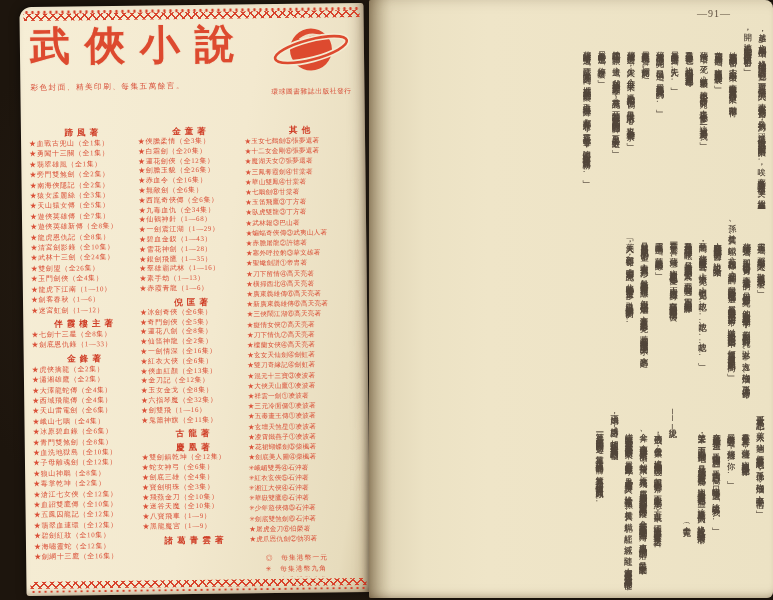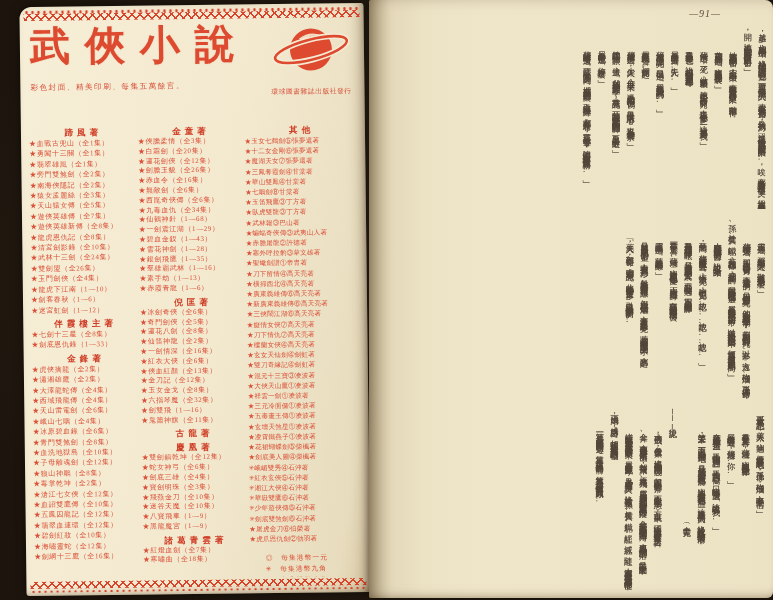--- a/index.html
+++ b/index.html
@@ -41,21 +41,21 @@
   .bcol2 .sec-items .item{line-height:9.8px;}
   .bcol3 .sec-items .item{font-size:6.6px;line-height:10.2px;letter-spacing:0.2px;}
   .legend{margin-top:8px;padding-left:16px;}
   .legend .item{color:#da5038;font-size:6.8px;line-height:11px;letter-spacing:1px;white-space:nowrap;}
   
   .page-right{position:absolute;left:369px;top:0;width:404px;height:598px;
     background:linear-gradient(90deg,#c8bb98 0%,#e4d9ba 22px,#ece2c4 55px,#efe5c8 120px,#ece2c4 100%);
     border-radius:2px 8px 6px 2px;
     box-shadow:inset 12px 0 20px -10px rgba(60,35,12,.65), inset 0 -5px 9px -6px rgba(60,35,12,.4), 0 0 8px rgba(0,0,0,.45);
     overflow:hidden;}
-  .pageno{position:absolute;top:8px;right:52px;color:#5d4e3e;font-size:10px;letter-spacing:1px;font-style:italic;}
+  .pageno{position:absolute;top:8px;right:42px;color:#5d4e3e;font-size:10px;letter-spacing:1px;}
   .bands{position:absolute;left:12px;top:26px;width:388px;transform:rotate(0.3deg);}
   .band{writing-mode:vertical-rl;height:182px;width:386px;overflow:hidden;
         white-space:pre-wrap;color:#52463a;font-size:8.2px;line-height:14.6px;
         letter-spacing:1px;margin-bottom:9px;text-shadow:0 0 0.4px rgba(82,70,58,.6);}
 </style>
 </head>
 <body>
 
 <div class="scene">
 
@@ -171,24 +171,20 @@
             <div class="item">★雙劍鎮乾坤（全12集）</div>
             <div class="item">★蛇女神弓（全6集）</div>
             <div class="item">★劍底三雄（全4集）</div>
             <div class="item">★寶劍明珠（全3集）</div>
             <div class="item">★飛燕金刀（全10集）</div>
             <div class="item">★迷谷天魔（全10集）</div>
             <div class="item">★八寶飛車（1—9）</div>
             <div class="item">★黑龍魔宮（1—9）</div>
           </div>
         <div class="sec-h">諸葛青雲著</div>
-        <div class="sec-items">
-            <div class="item">★紅燈血劍（全7集）</div>
-            <div class="item">★寒嘯曲（全18集）</div>
-          </div>
       </div>
 
       <div class="bcol bcol3">
         <div class="sec-h">其他</div>
         <div class="sec-items">
             <div class="item">★玉女七鶴劍⑤張夢還著</div>
             <div class="item">★十二女金剛⑥張夢還著</div>
             <div class="item">★魔湖天女⑦張夢還著</div>
             <div class="item">★三鳳奪霞劍④甘棠著</div>
             <div class="item">★華山雙鳳④甘棠著</div>

